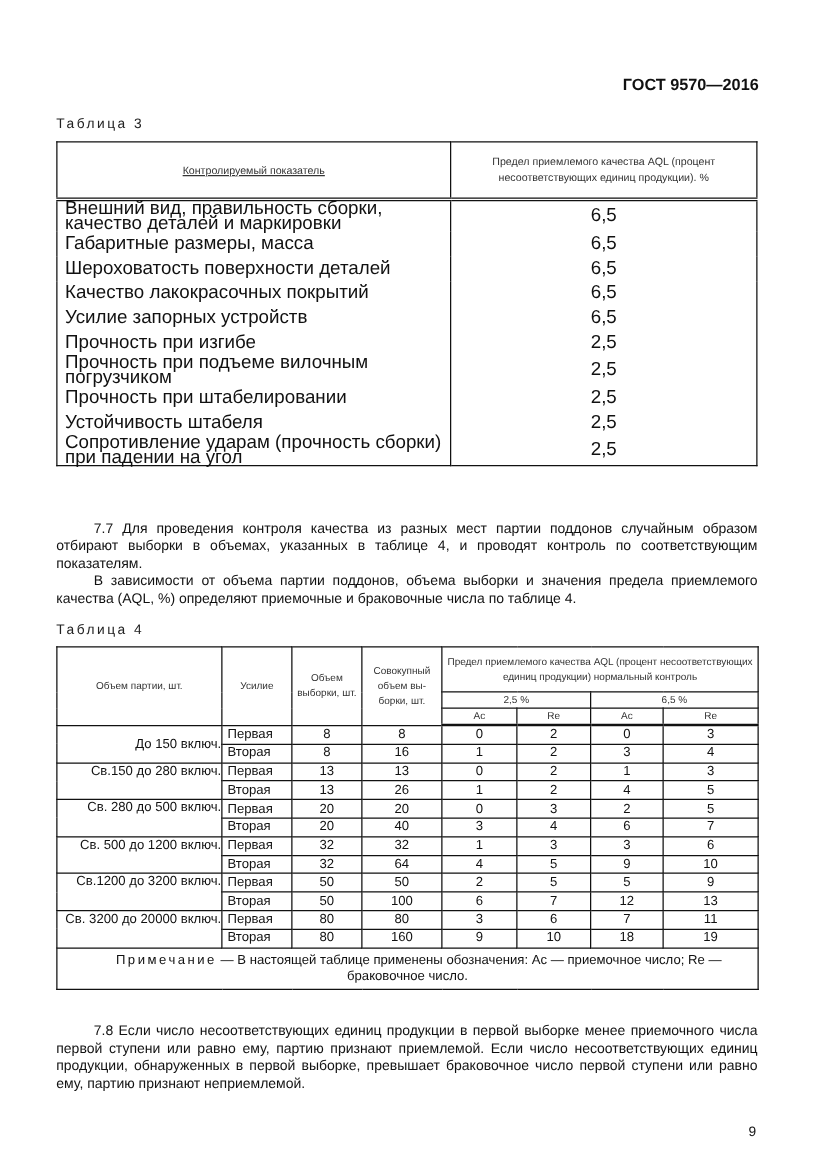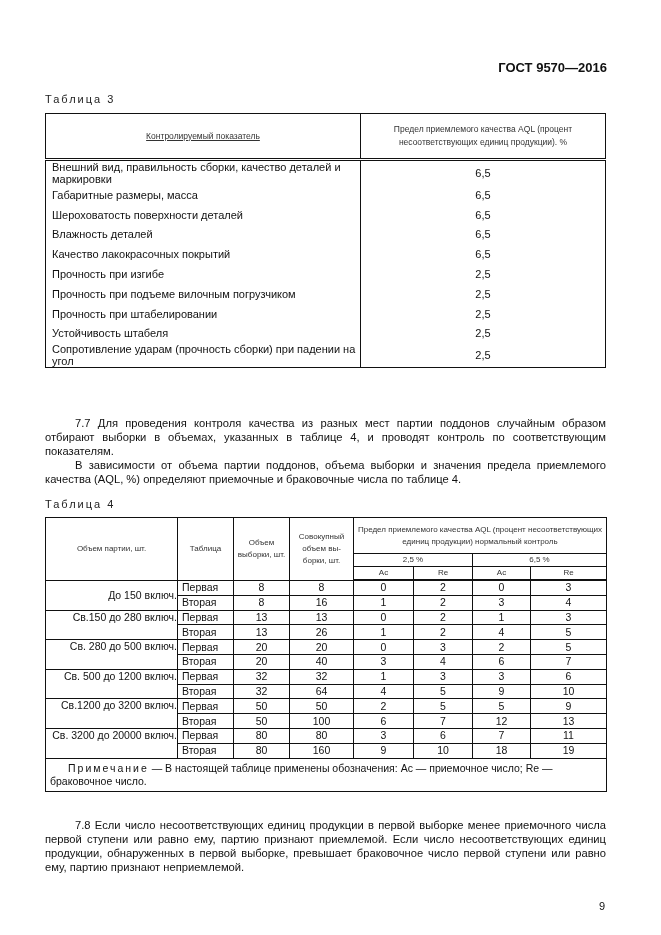--- a/index.html
+++ b/index.html
@@ -20,21 +20,21 @@
   .t3 { left: 45px; top: 113px; width: 561px; }
   .t3 td, .t3 th { border: 1px solid #111; }
   .t3 th {
     font-weight: normal; font-size: 8.5px; color: #333; height: 40px;
     text-align: center; line-height: 13px; padding: 2px 6px;
   }
   .t3 thead tr th { border-bottom: 3px double #111; }
   .t3 .c1 { width: 302px; text-decoration: underline; }
   .t3 tbody td {
     border-top: none; border-bottom: none;
-    font-size: 11px; height: 19.8px; padding: 0 0 0 6px; line-height: 12px;
+    font-size: 15px; height: 19.8px; padding: 0 0 0 6px; line-height: 12px;
   }
   .t3 tbody td.val { text-align: center; padding: 0; }
   .t3 tbody tr:last-child td { border-bottom: 1px solid #111; }
 
   .para {
     left: 45px; width: 561px; font-size: 11.2px; line-height: 14px;
     text-align: justify; color: #111;
   }
   .indent { text-indent: 30px; }
 
@@ -46,21 +46,21 @@
     line-height: 12px; padding: 0 2px;
   }
   .t4 thead tr:last-child th { border-bottom: 2.5px solid #111; }
   .t4 td {
     font-size: 10.5px; text-align: center; height: 13.8px; padding: 0; line-height: 13px;
   }
   .t4 td.lot { text-align: right; vertical-align: top; padding-left: 4px; font-size: 10.5px; }
   .t4 td.lot.first { vertical-align: middle; }
   .t4 td.sample { text-align: left; padding-left: 4px; }
   .t4 td.note {
-    text-align: left; font-size: 10.5px; padding: 3px 4px; line-height: 13px; height: auto;
+    text-align: center; font-size: 10.5px; padding: 3px 4px; line-height: 13px; height: auto;
   }
   .spaced { letter-spacing: 2px; }
 
   .page-num { right: 56px; top: 900px; font-size: 11px; }
 </style>
 </head>
 <body>
 
 <div class="abs doc-header">ГОСТ 9570—2016</div>
 
@@ -80,25 +80,25 @@
       </tr>
       <tr>
         <td>Габаритные размеры, масса</td>
         <td class="val">6,5</td>
       </tr>
       <tr>
         <td>Шероховатость поверхности деталей</td>
         <td class="val">6,5</td>
       </tr>
       <tr>
-        <td>Влажность деталей</td>
-        <td class="val">6,5</td>
-      </tr>
-      <tr>
         <td>Качество лакокрасочных покрытий</td>
+        <td class="val">6,5</td>
+      </tr>
+      <tr>
+        <td>Усилие запорных устройств</td>
         <td class="val">6,5</td>
       </tr>
       <tr>
         <td>Прочность при изгибе</td>
         <td class="val">2,5</td>
       </tr>
       <tr>
         <td>Прочность при подъеме вилочным погрузчиком</td>
         <td class="val">2,5</td>
       </tr>
@@ -129,21 +129,21 @@
       <col style="width:56px">
       <col style="width:64px">
     <col style="width:60px">
       <col style="width:59px">
       <col style="width:58px">
       <col style="width:76px">
   </colgroup>
   <thead>
     <tr style="height:36px">
       <th rowspan="3">Объем партии, шт.</th>
-      <th rowspan="3">Таблица</th>
+      <th rowspan="3">Усилие</th>
       <th rowspan="3">Объем выборки, шт.</th>
       <th rowspan="3">Совокупный объем вы-борки, шт.</th>
       <th colspan="4">Предел приемлемого качества AQL (процент несоответствующих единиц продукции) нормальный контроль</th>
     </tr>
     <tr style="height:11px">
       <th colspan="2">2,5 %</th>
       <th colspan="2">6,5 %</th>
     </tr>
     <tr style="height:13px">
       <th>Ac</th>

